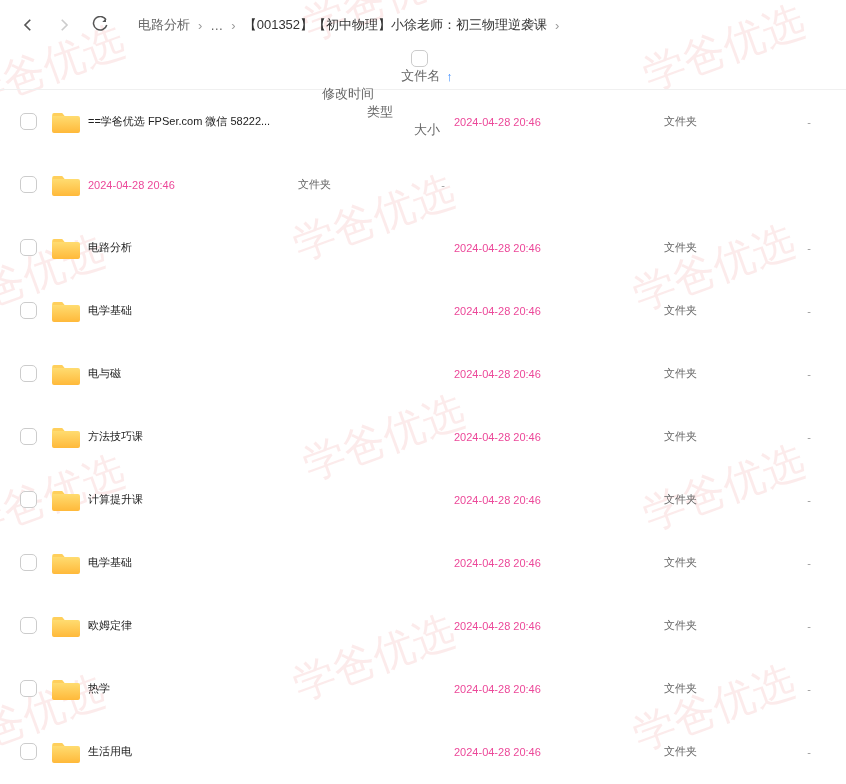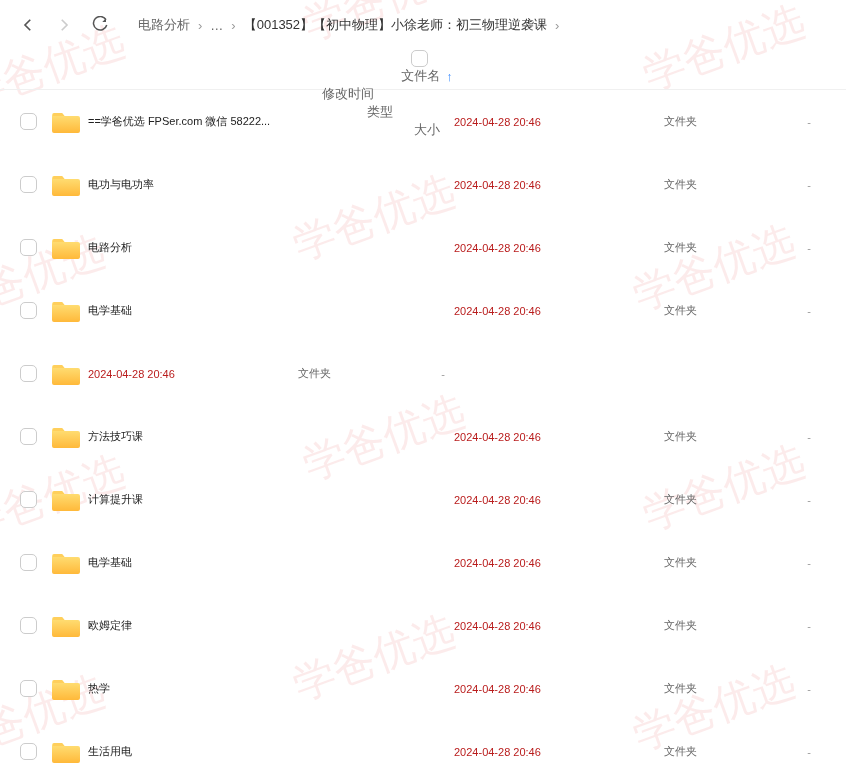--- a/index.html
+++ b/index.html
@@ -97,21 +97,21 @@
     .checkbox {
       width: 17px; height: 17px;
       border: 1px solid #ccc;
       border-radius: 5px;
       display:inline-block;
       background:#fff;
     }
     .col-icon { width: 36px; display:flex; align-items:center; }
     .folder-icon { width: 28px; height: 24px; }
     .col-name { flex: 1; padding-right: 12px; white-space: nowrap; overflow:hidden; text-overflow: ellipsis; color:#222; }
-    .col-time { width: 210px; color: #b91c1c; }
+    .col-time { width: 210px; color: #ec4899; }
     .col-type { width: 120px; color: #666; font-family: Liberation Serif, serif; }
     .col-size { width: 50px; text-align: center; color: #999; }
   </style>
 </head>
 <body>
 
 <div class="watermark">
     <span style="left: -40px; top: 40px;">学爸优选</span>
     <span style="left: 300px; top: -30px;">学爸优选</span>
     <span style="left: 640px; top: 20px;">学爸优选</span>
@@ -199,21 +199,20 @@
   <defs>
             <linearGradient id="fg" x1="0" y1="0" x2="0" y2="1">
     <stop offset="0" stop-color="#FFE27A"></stop>
               <stop offset="1" stop-color="#FFB93A"></stop>
   </linearGradient>
           </defs>
   <path d="M2 3 h8 l2.5 3 H26 a2 2 0 0 1 2 2 v13 a2 2 0 0 1 -2 2 H2 a2 2 0 0 1 -2 -2 V5 a2 2 0 0 1 2 -2 z" fill="url(#fg)"></path>
   <path d="M2 3 h8 l2.5 3 H1 V5 a2 2 0 0 1 1 -2 z" fill="#FFCF5C"></path>
 </svg>
       </div>
-    <div class="col-name">电功与电功率</div>
     <div class="col-time">2024-04-28 20:46</div>
     <div class="col-type">文件夹</div>
     <div class="col-size">-</div>
   </div>
     <div class="file-row">
     <div class="col-check">
       <span class="checkbox"></span>
     </div>
     <div class="col-icon">
         <svg class="folder-icon" viewBox="0 0 28 24">
@@ -262,20 +261,21 @@
   <defs>
             <linearGradient id="fg" x1="0" y1="0" x2="0" y2="1">
     <stop offset="0" stop-color="#FFE27A"></stop>
               <stop offset="1" stop-color="#FFB93A"></stop>
   </linearGradient>
           </defs>
   <path d="M2 3 h8 l2.5 3 H26 a2 2 0 0 1 2 2 v13 a2 2 0 0 1 -2 2 H2 a2 2 0 0 1 -2 -2 V5 a2 2 0 0 1 2 -2 z" fill="url(#fg)"></path>
   <path d="M2 3 h8 l2.5 3 H1 V5 a2 2 0 0 1 1 -2 z" fill="#FFCF5C"></path>
 </svg>
       </div>
+    <div class="col-name">电与磁</div>
     <div class="col-time">2024-04-28 20:46</div>
     <div class="col-type">文件夹</div>
     <div class="col-size">-</div>
   </div>
     <div class="file-row">
     <div class="col-check">
       <span class="checkbox"></span>
     </div>
     <div class="col-icon">
         <svg class="folder-icon" viewBox="0 0 28 24">

